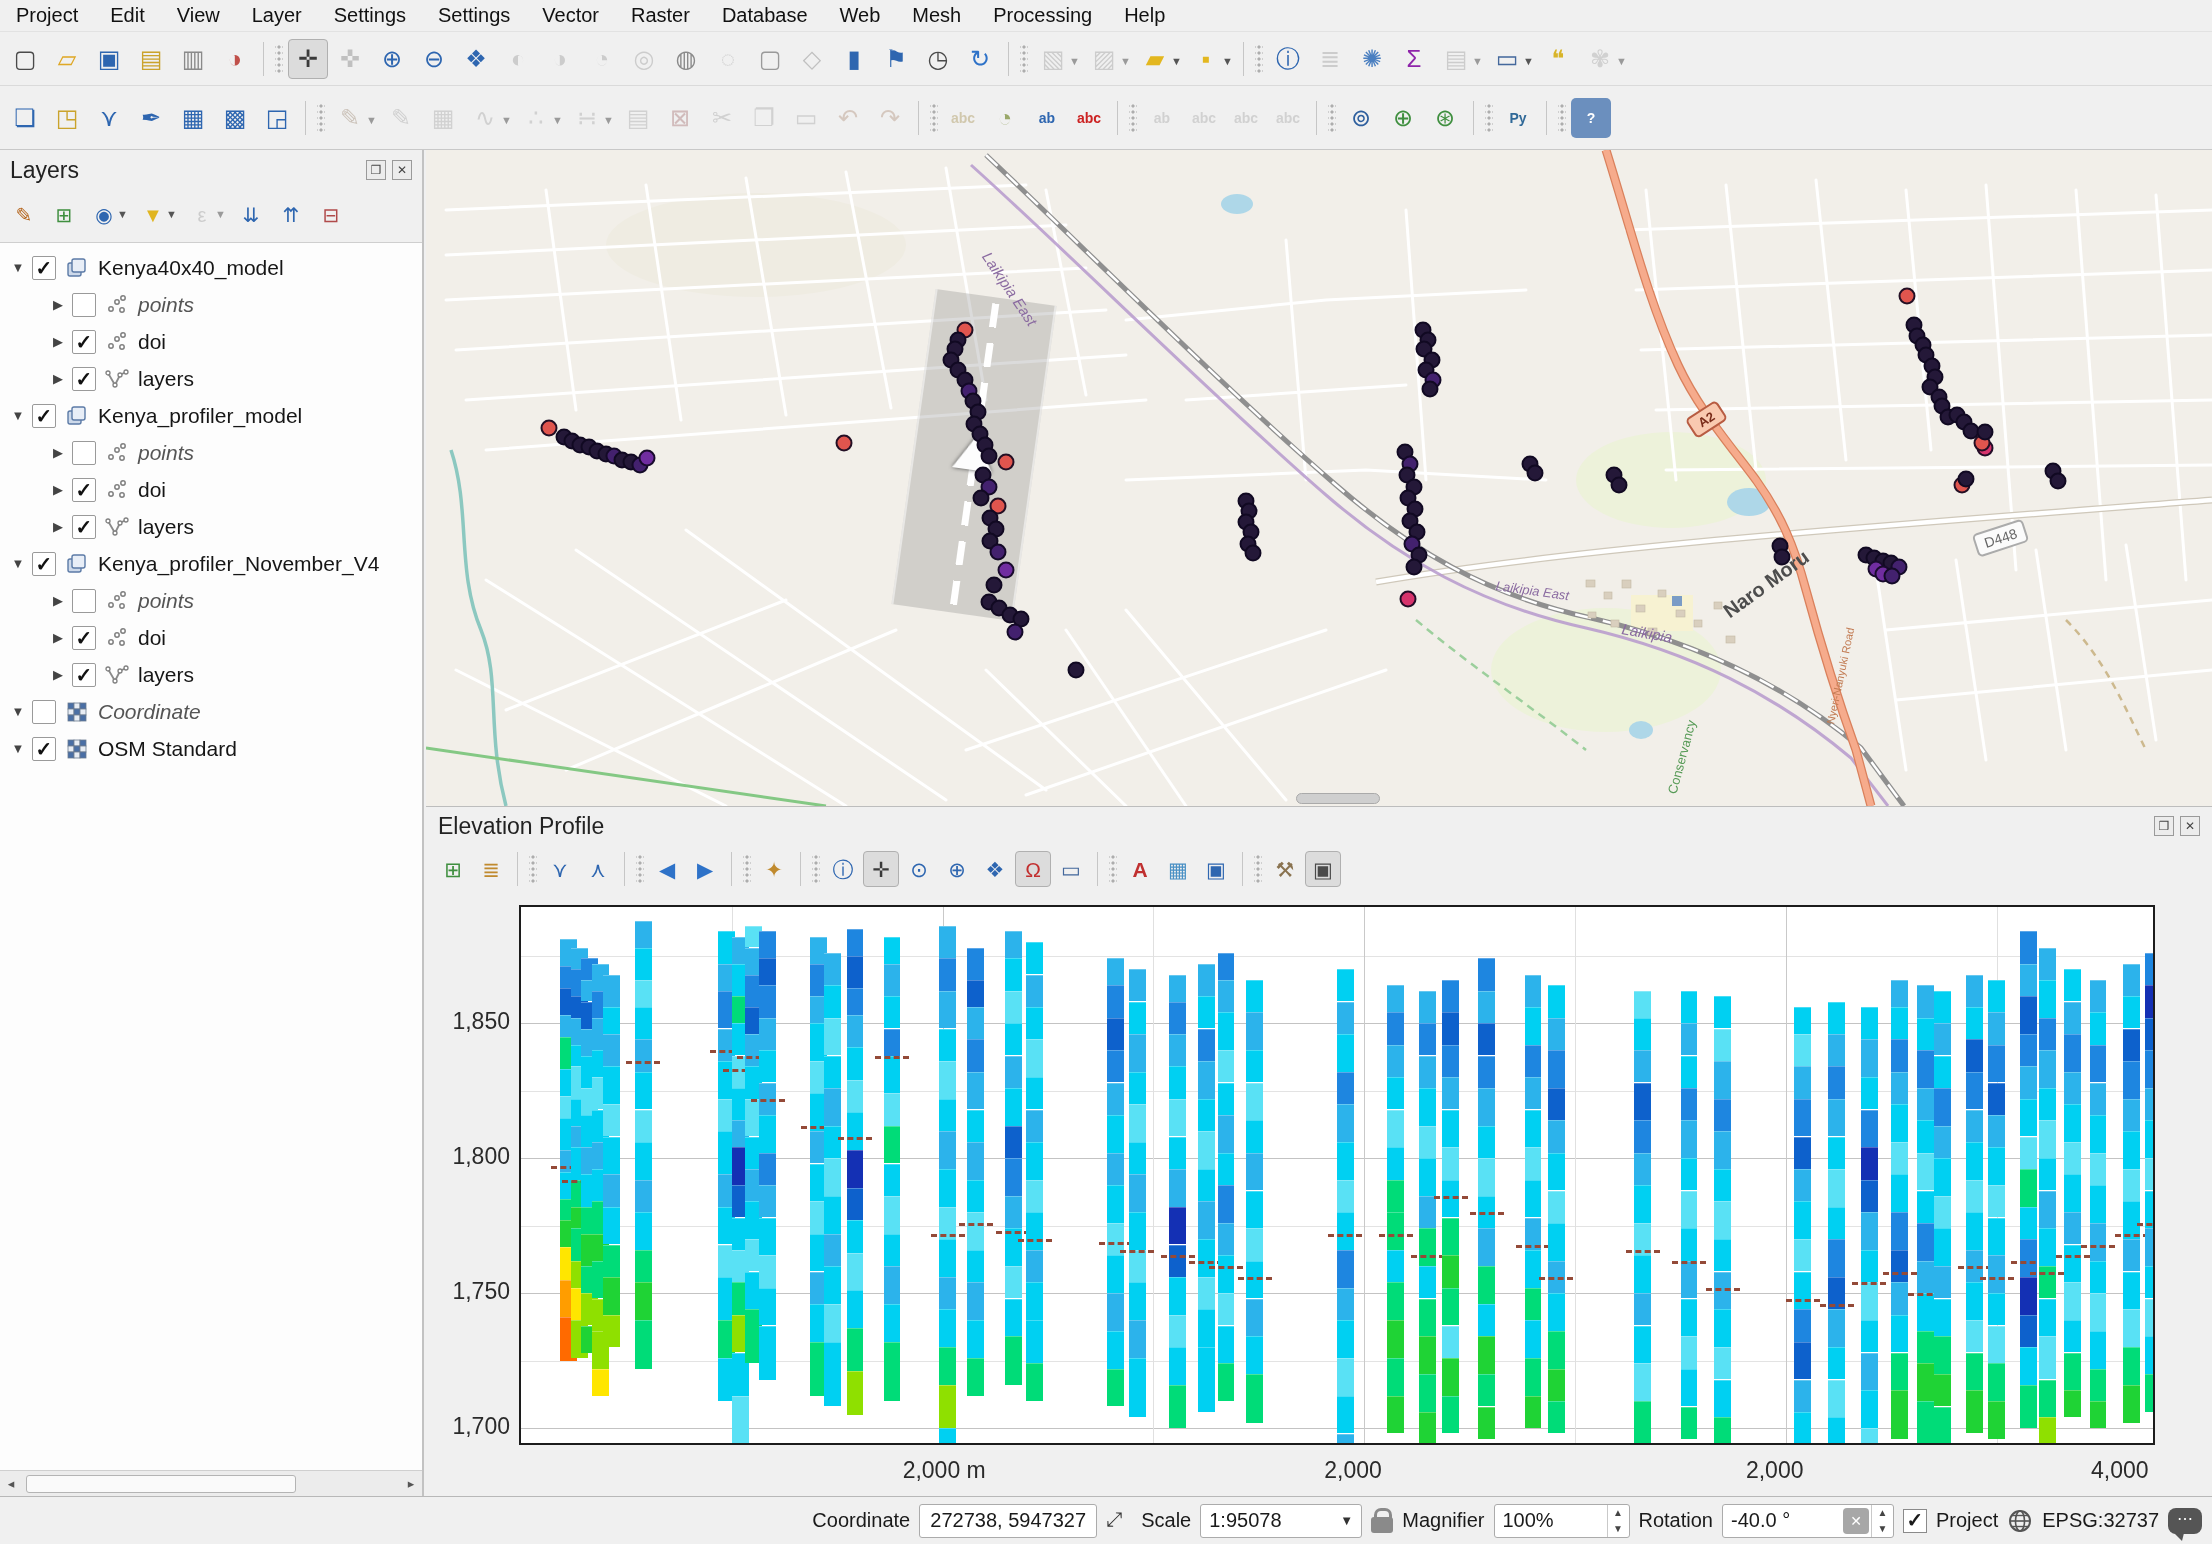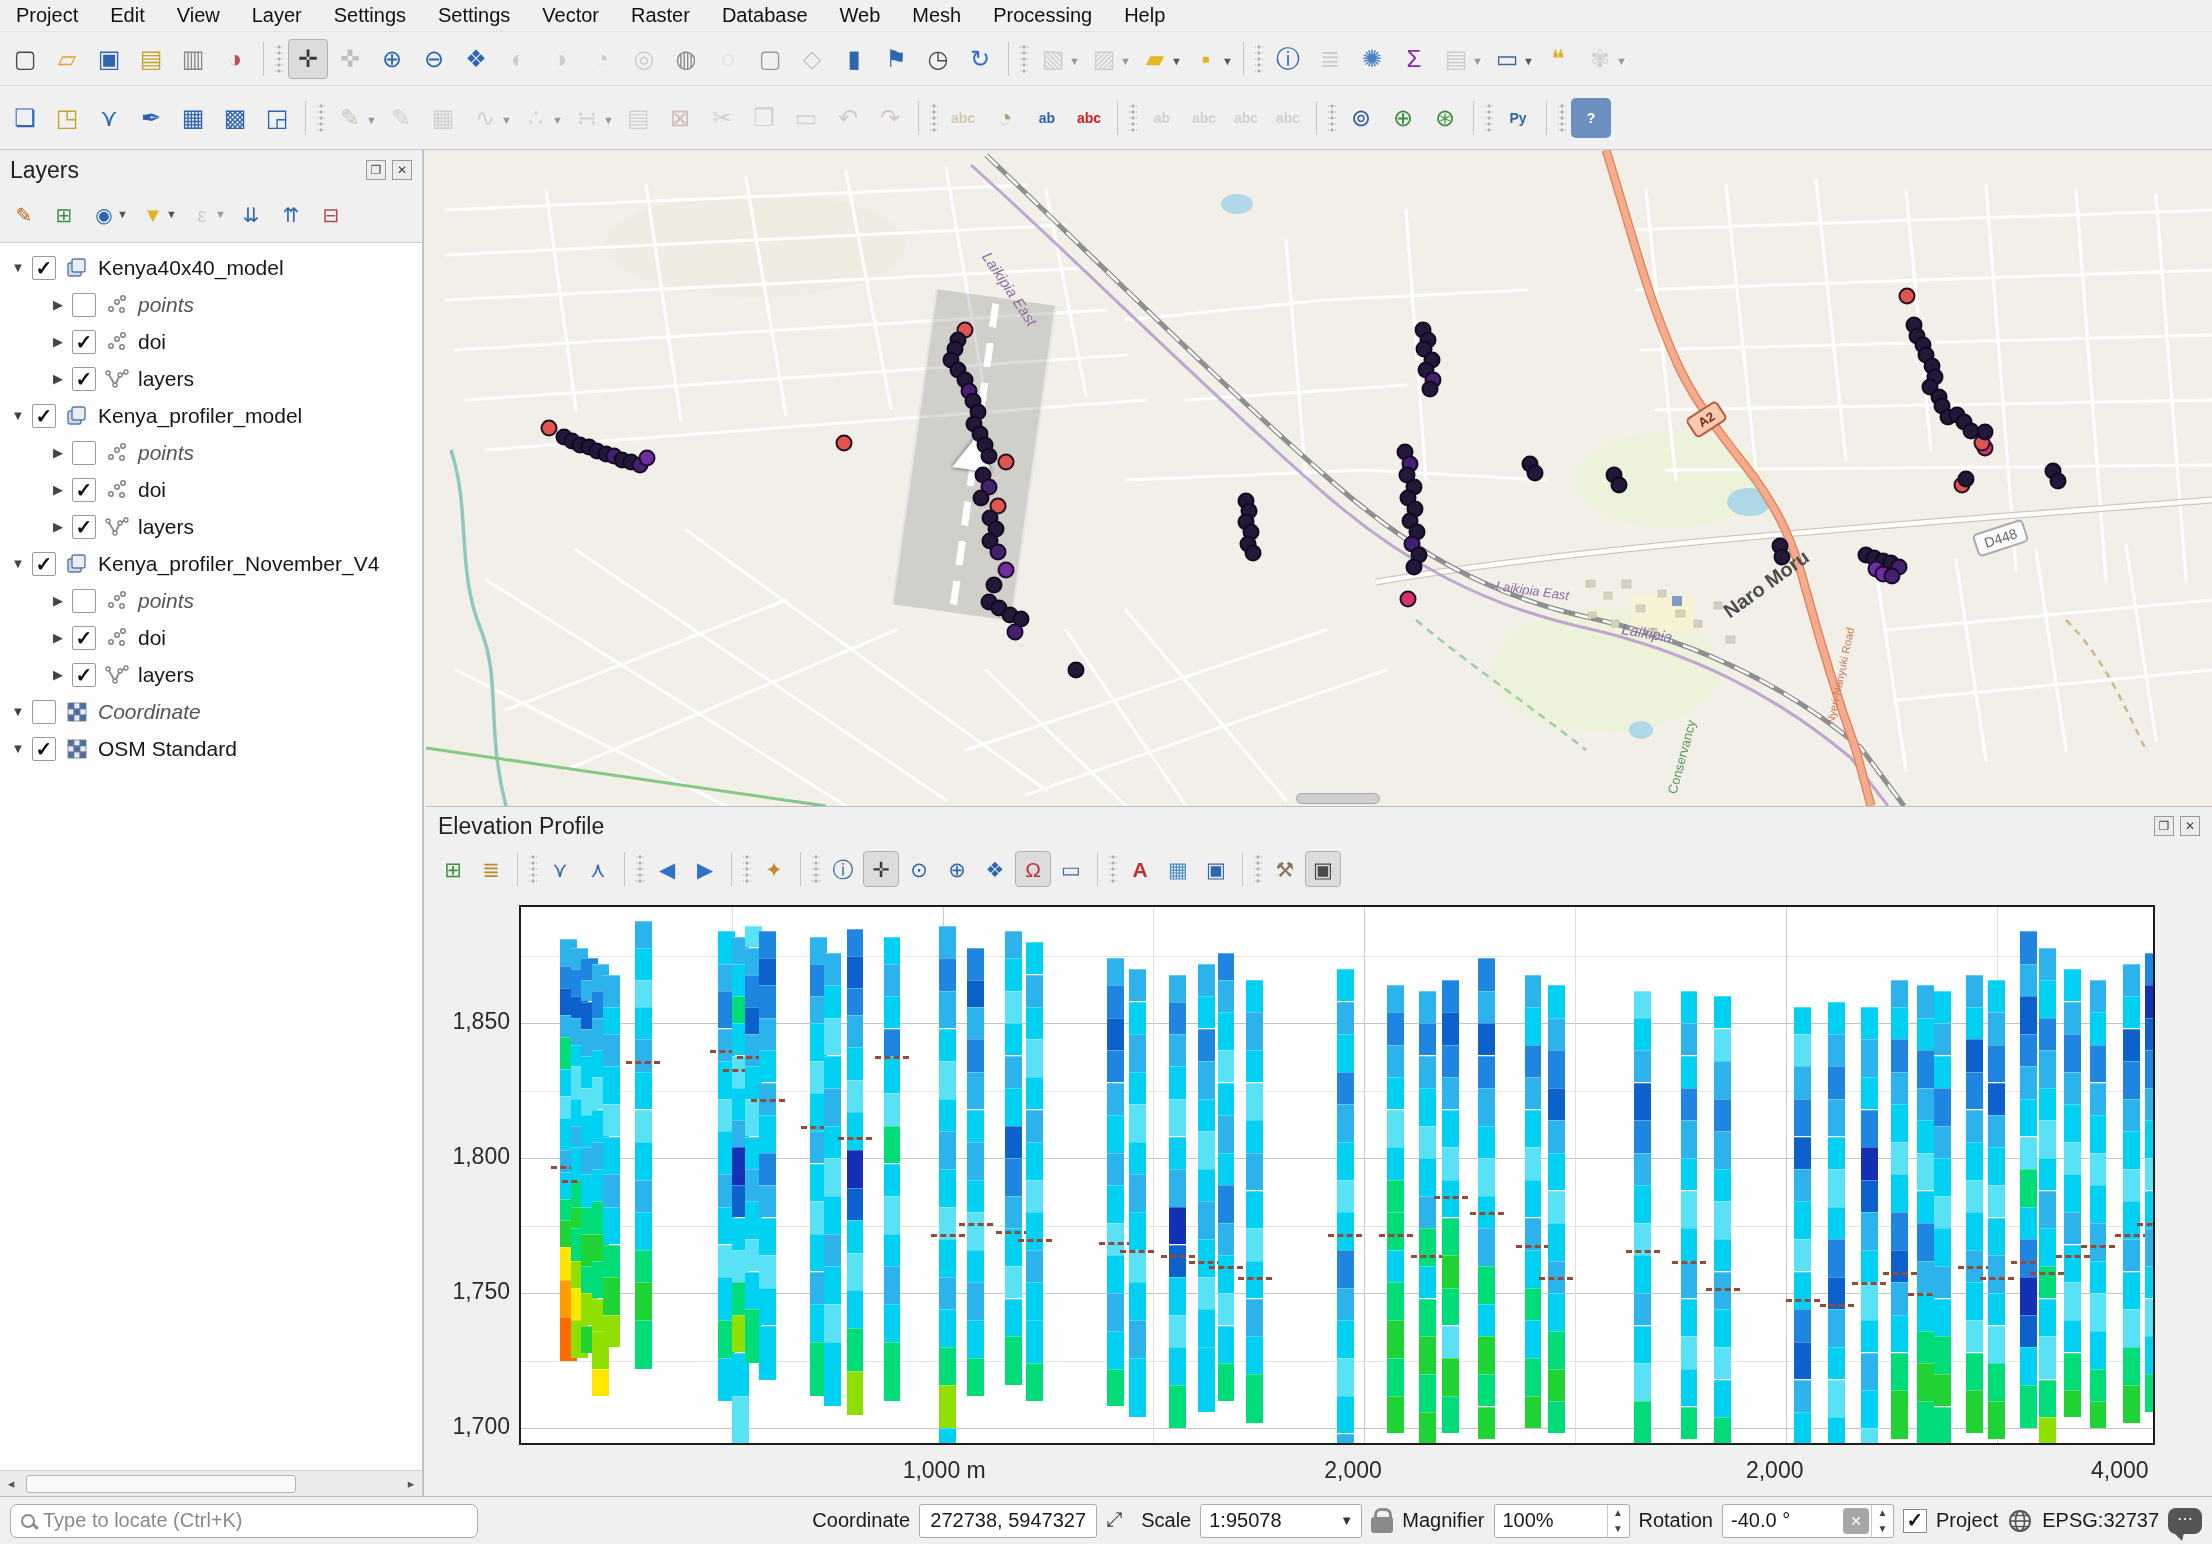--- a/index.html
+++ b/index.html
@@ -1570,32 +1570,28 @@
       <div class="bar-seg" style="left: 1624.19px; width: 16.866px; top: 391.5px; height: 37.8px; background: rgb(89, 225, 245);"></div>
       <div class="bar-seg" style="left: 1624.19px; width: 16.866px; top: 429.3px; height: 37.8px; background: rgb(0, 208, 242);"></div>
       <div class="bar-seg" style="left: 1624.19px; width: 16.866px; top: 467.1px; height: 37.8px; background: rgb(0, 220, 120);"></div>
       <div class="bar-marker" style="left: 1615.63px; top: 315.9px; border-top-color: rgb(148, 74, 56);"></div>
     </div>
   <div id="axis-labels">
       <div class="ylab" style="left: 12px; top: 201.1px;">1,850</div>
       <div class="ylab" style="left: 12px; top: 336.1px;">1,800</div>
       <div class="ylab" style="left: 12px; top: 471.1px;">1,750</div>
       <div class="ylab" style="left: 12px; top: 606.1px;">1,700</div>
-      <div class="xlab" style="left: 476.649px; top: 650px;">1,000 m</div>
+      <div class="xlab" style="left: 476.649px; top: 650px;">2,000 m</div>
       <div class="xlab" style="left: 898.299px; top: 650px;">2,000</div>
       <div class="xlab" style="left: 1319.95px; top: 650px;">2,000</div>
       <div class="xlab" style="left: 1665px; top: 650px;">4,000</div>
     </div>
 </div>
 
 <div id="statusbar">
-  <div id="locator">
-    <span class="mag-icon"></span>
-    <span class="ph">Type to locate (Ctrl+K)</span>
-  </div>
   <div style="flex:1"></div>
   <span class="sb-label">Coordinate</span>
   <span class="sb-input" style="width:178px">272738, 5947327</span>
   <span class="ext-icon"></span>
   <span class="sb-label">Scale</span>
   <span class="combo">
       <span>1:95078</span>
       <span class="ca">▼</span>
     </span>
   <span class="lock"></span>

